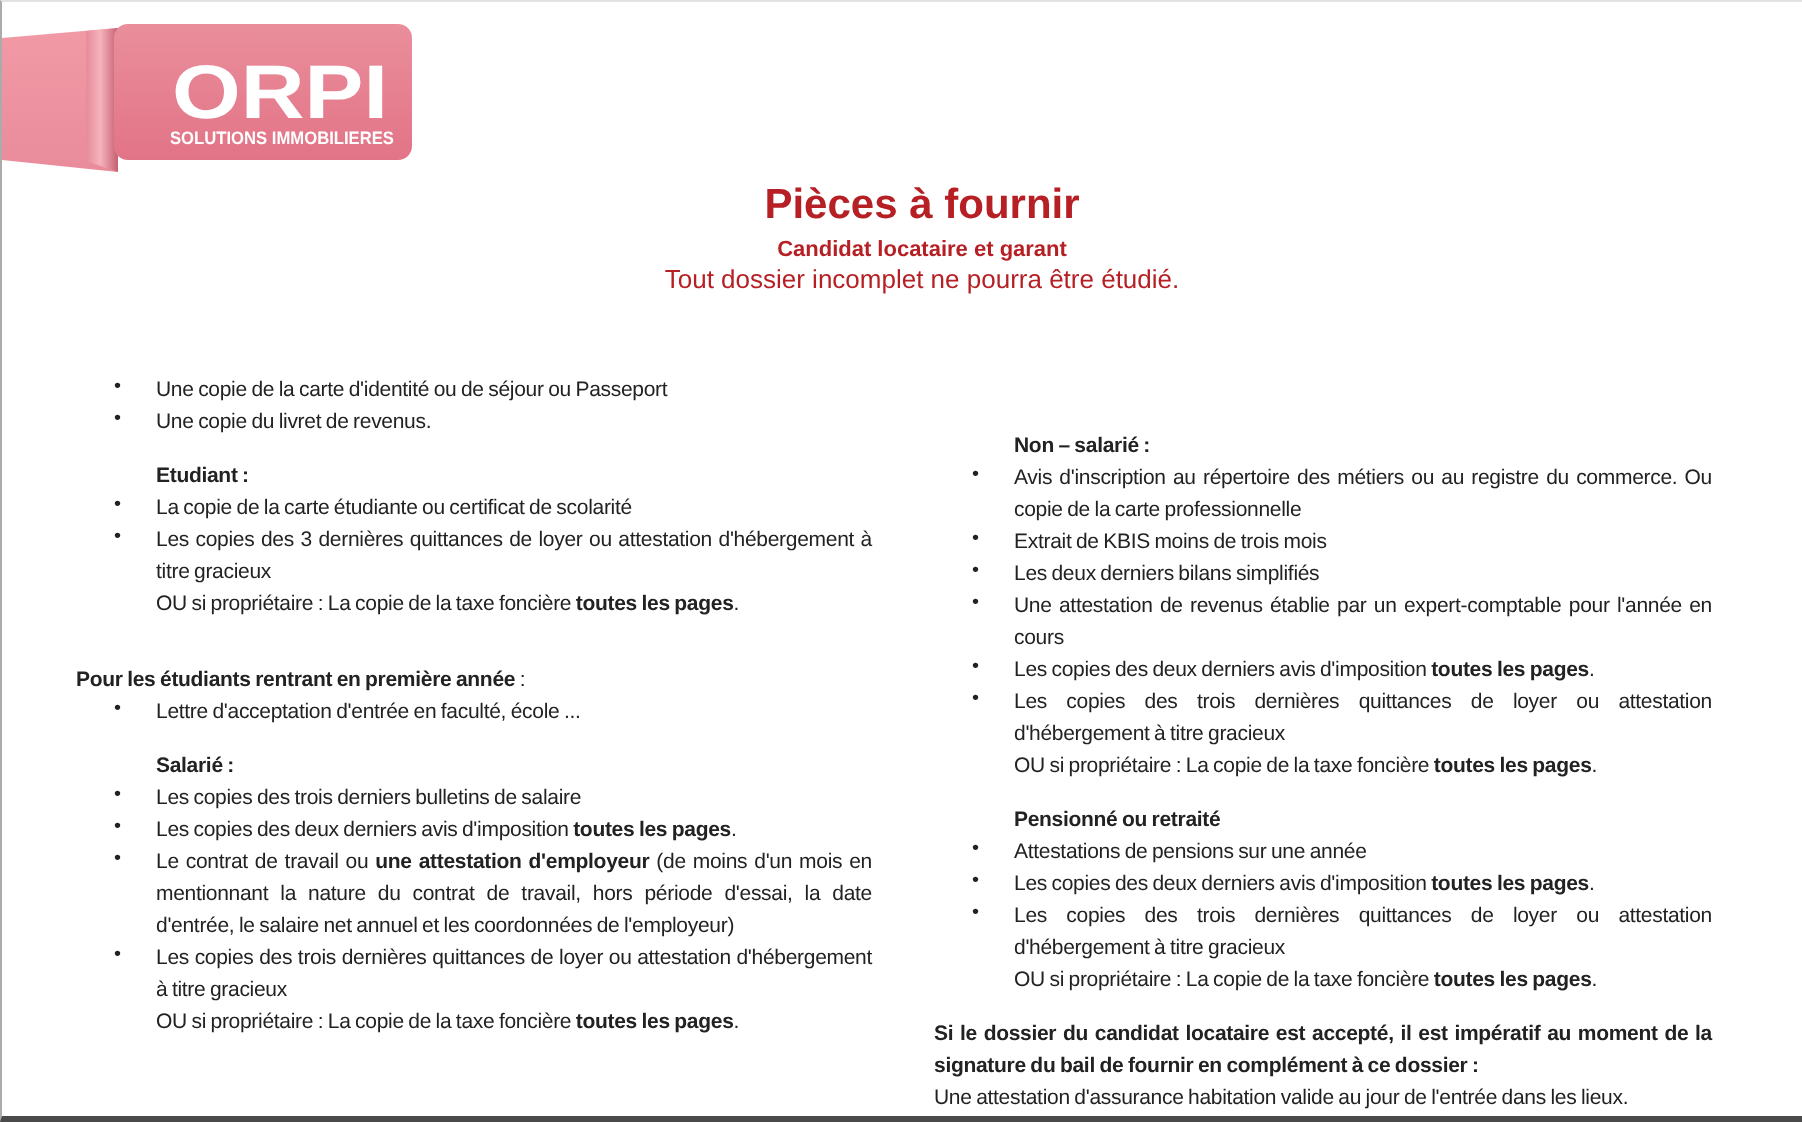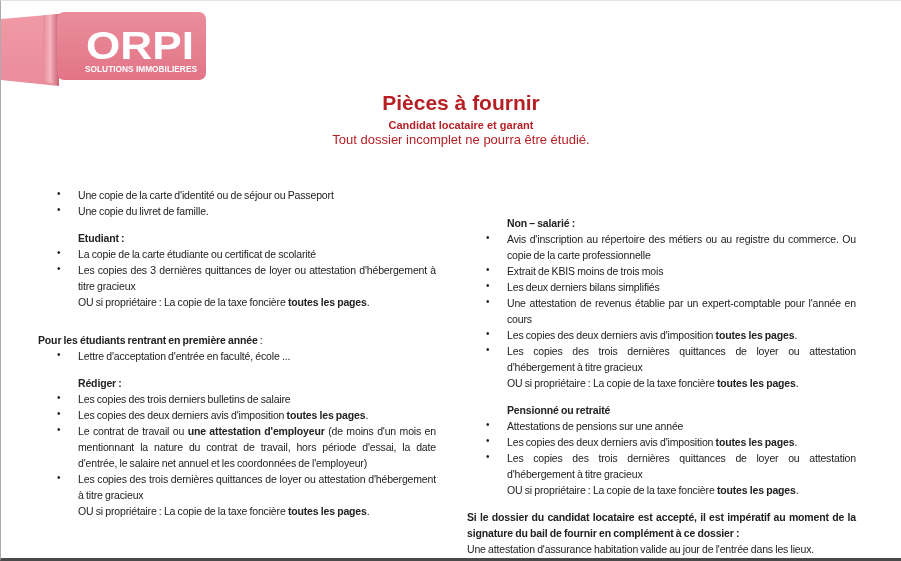--- a/index.html
+++ b/index.html
@@ -79,32 +79,32 @@
   </div>
 
   <div class="header">
     <div class="title">Pièces à fournir</div>
     <div class="sub">Candidat locataire et garant</div>
     <div class="warn">Tout dossier incomplet ne pourra être étudié.</div>
   </div>
 
   <div class="col col-left">
       <div class="blk bullet"><span class="dot">•</span><span class="bt">Une copie de la carte d'identité ou de séjour ou Passeport</span></div>
-      <div class="blk bullet"><span class="dot">•</span><span class="bt">Une copie du livret de famille.</span></div>
+      <div class="blk bullet"><span class="dot">•</span><span class="bt">Une copie du livret de revenus.</span></div>
       <div class="blk gap"></div>
       <div class="blk heading"><b>Etudiant :</b></div>
       <div class="blk bullet"><span class="dot">•</span><span class="bt">La copie de la carte étudiante ou certificat de scolarité</span></div>
       <div class="blk bullet just"><span class="dot">•</span><span class="bt">Les copies des 3 dernières quittances de loyer ou attestation d'hébergement à titre gracieux</span></div>
       <div class="blk cont">OU si propriétaire : La copie de la taxe foncière <b>toutes les pages</b>.</div>
       <div class="blk gap"></div>
       <div class="blk gap"></div>
       <div class="blk margin-heading"><b>Pour les étudiants rentrant en première année</b> :</div>
       <div class="blk bullet"><span class="dot">•</span><span class="bt">Lettre d'acceptation d'entrée en faculté, école ...</span></div>
       <div class="blk gap"></div>
-      <div class="blk heading"><b>Rédiger :</b></div>
+      <div class="blk heading"><b>Salarié :</b></div>
       <div class="blk bullet"><span class="dot">•</span><span class="bt">Les copies des trois derniers bulletins de salaire</span></div>
       <div class="blk bullet"><span class="dot">•</span><span class="bt">Les copies des deux derniers avis d'imposition <b>toutes les pages</b>.</span></div>
       <div class="blk bullet just"><span class="dot">•</span><span class="bt">Le contrat de travail ou <b>une attestation d'employeur</b> (de moins d'un mois en mentionnant la nature du contrat de travail, hors période d'essai, la date d'entrée, le salaire net annuel et les coordonnées de l'employeur)</span></div>
       <div class="blk bullet just"><span class="dot">•</span><span class="bt">Les copies des trois dernières quittances de loyer ou attestation d'hébergement à titre gracieux</span></div>
       <div class="blk cont">OU si propriétaire : La copie de la taxe foncière <b>toutes les pages</b>.</div>
     </div>
   <div class="col col-right">
       <div class="blk heading"><b>Non – salarié :</b></div>
       <div class="blk bullet just"><span class="dot">•</span><span class="bt">Avis d'inscription au répertoire des métiers ou au registre du commerce. Ou copie de la carte professionnelle</span></div>
       <div class="blk bullet"><span class="dot">•</span><span class="bt">Extrait de KBIS moins de trois mois</span></div>

